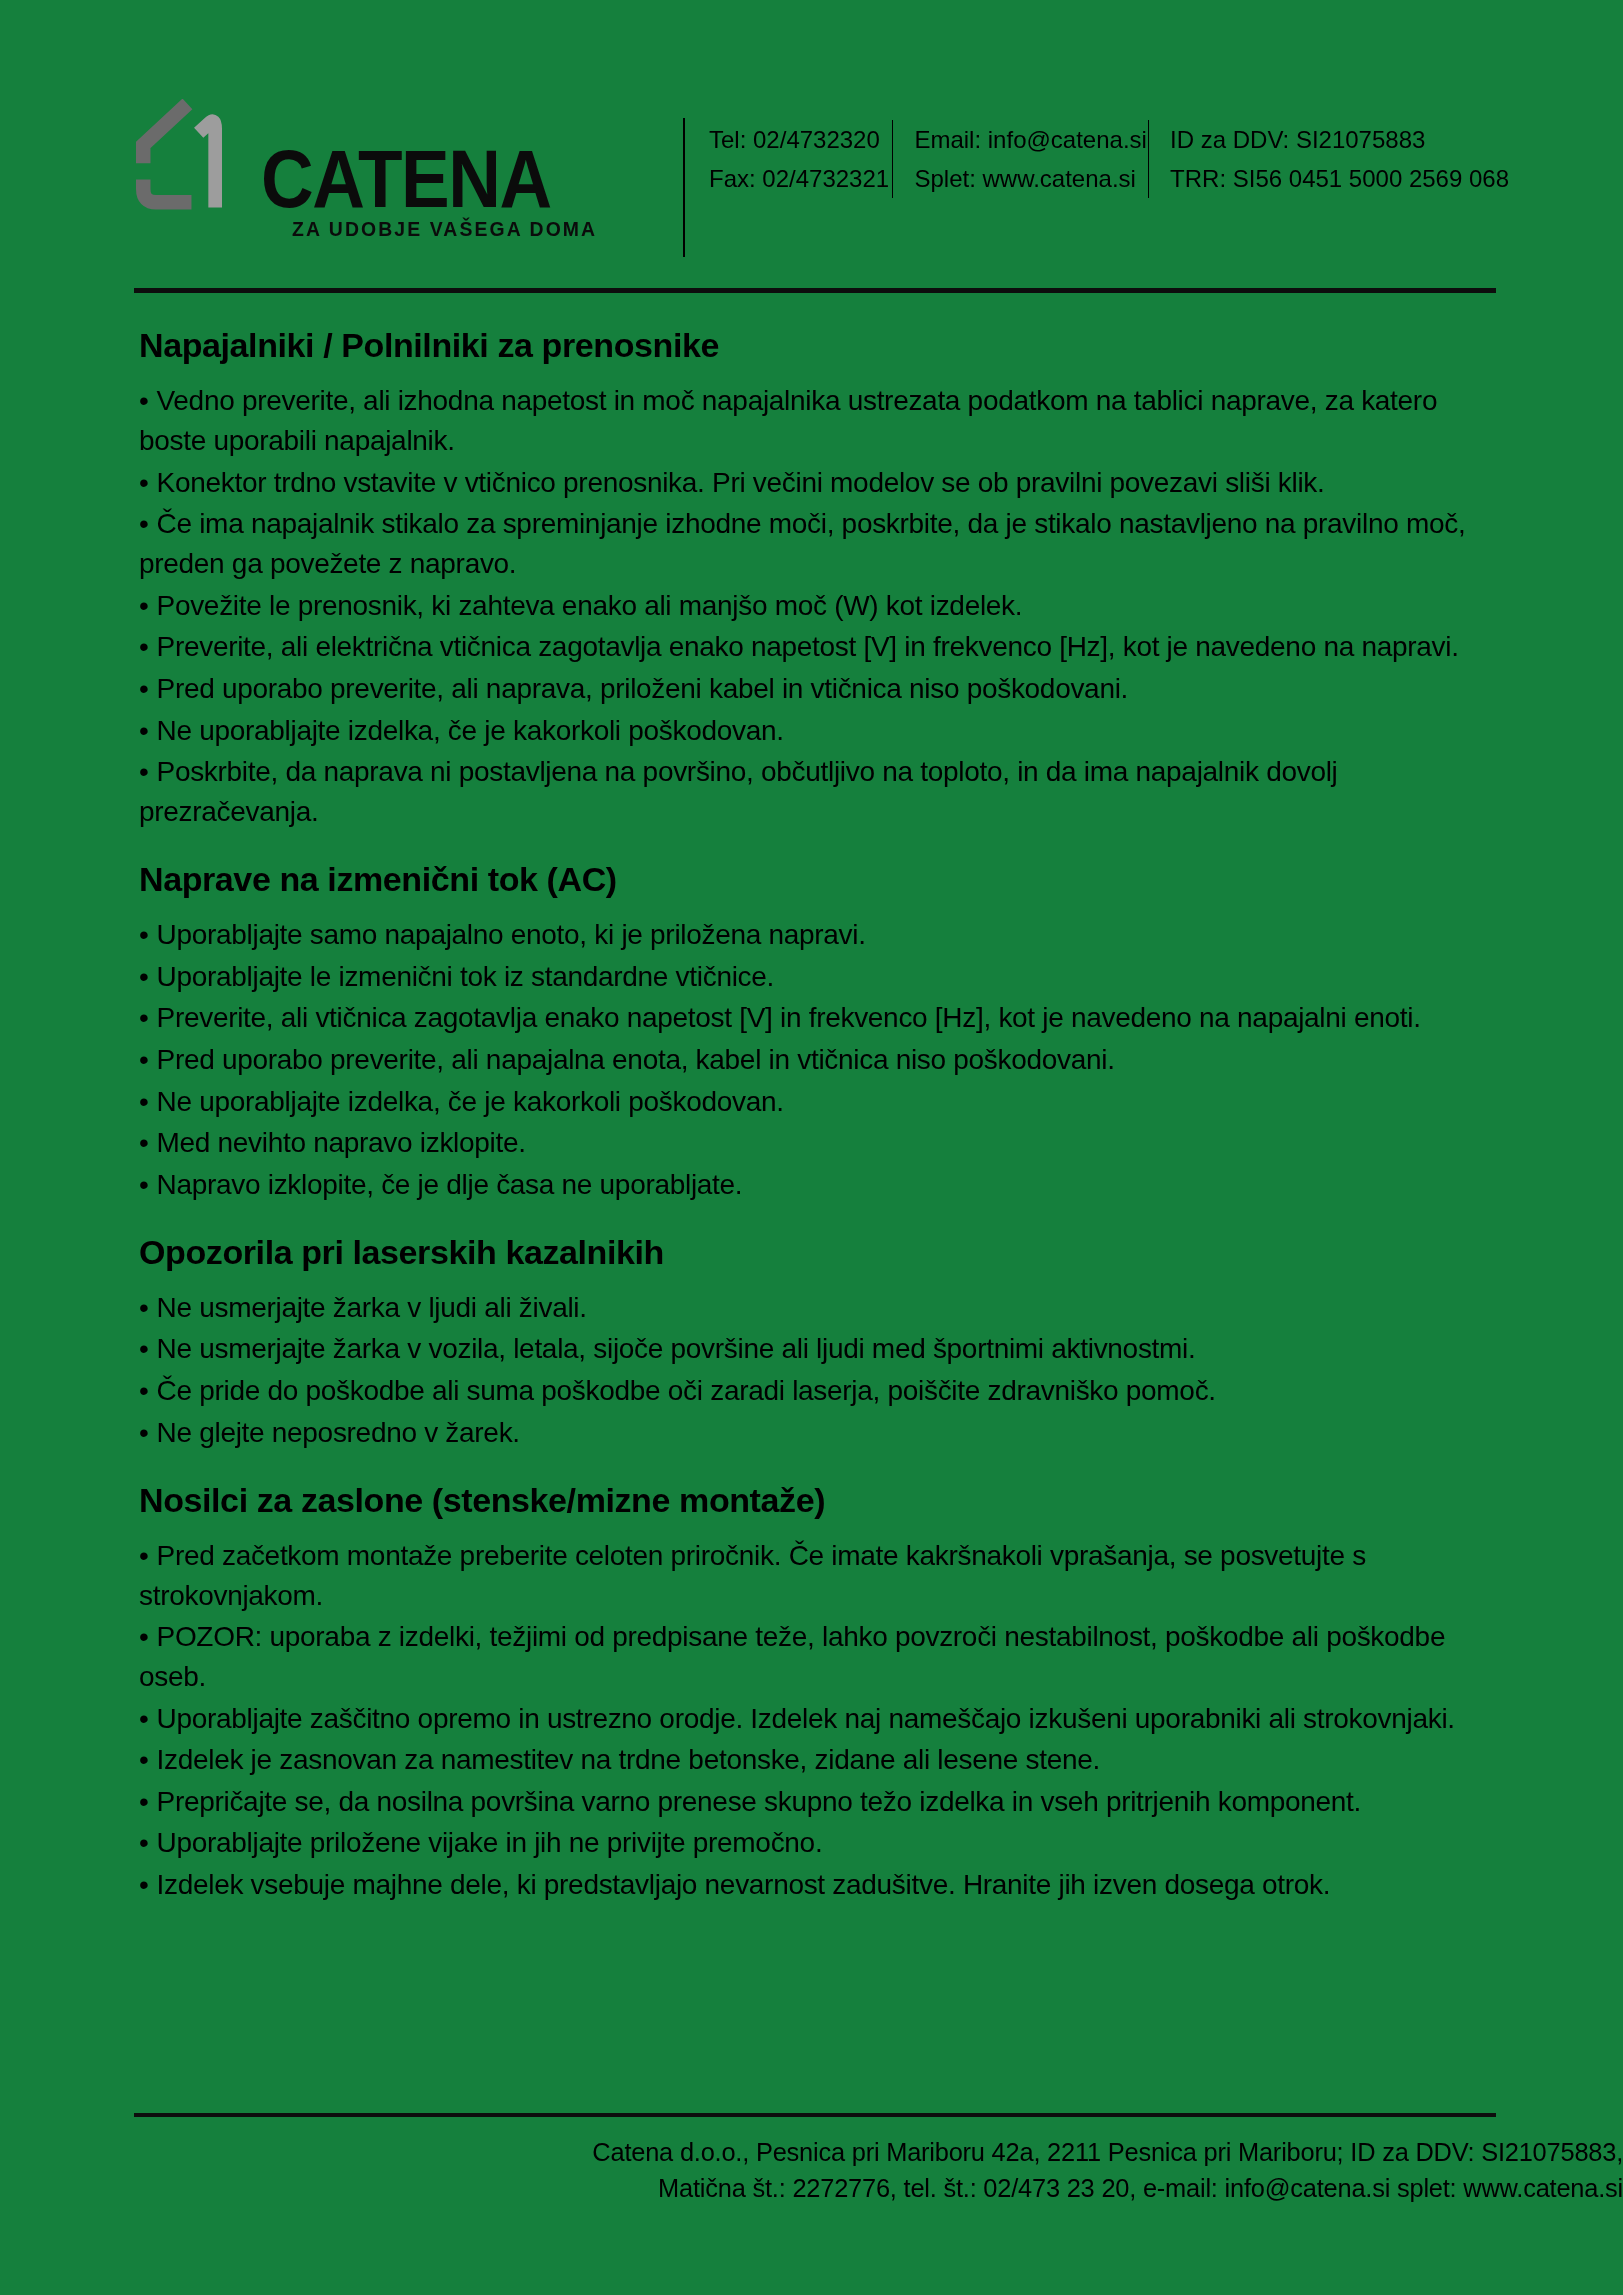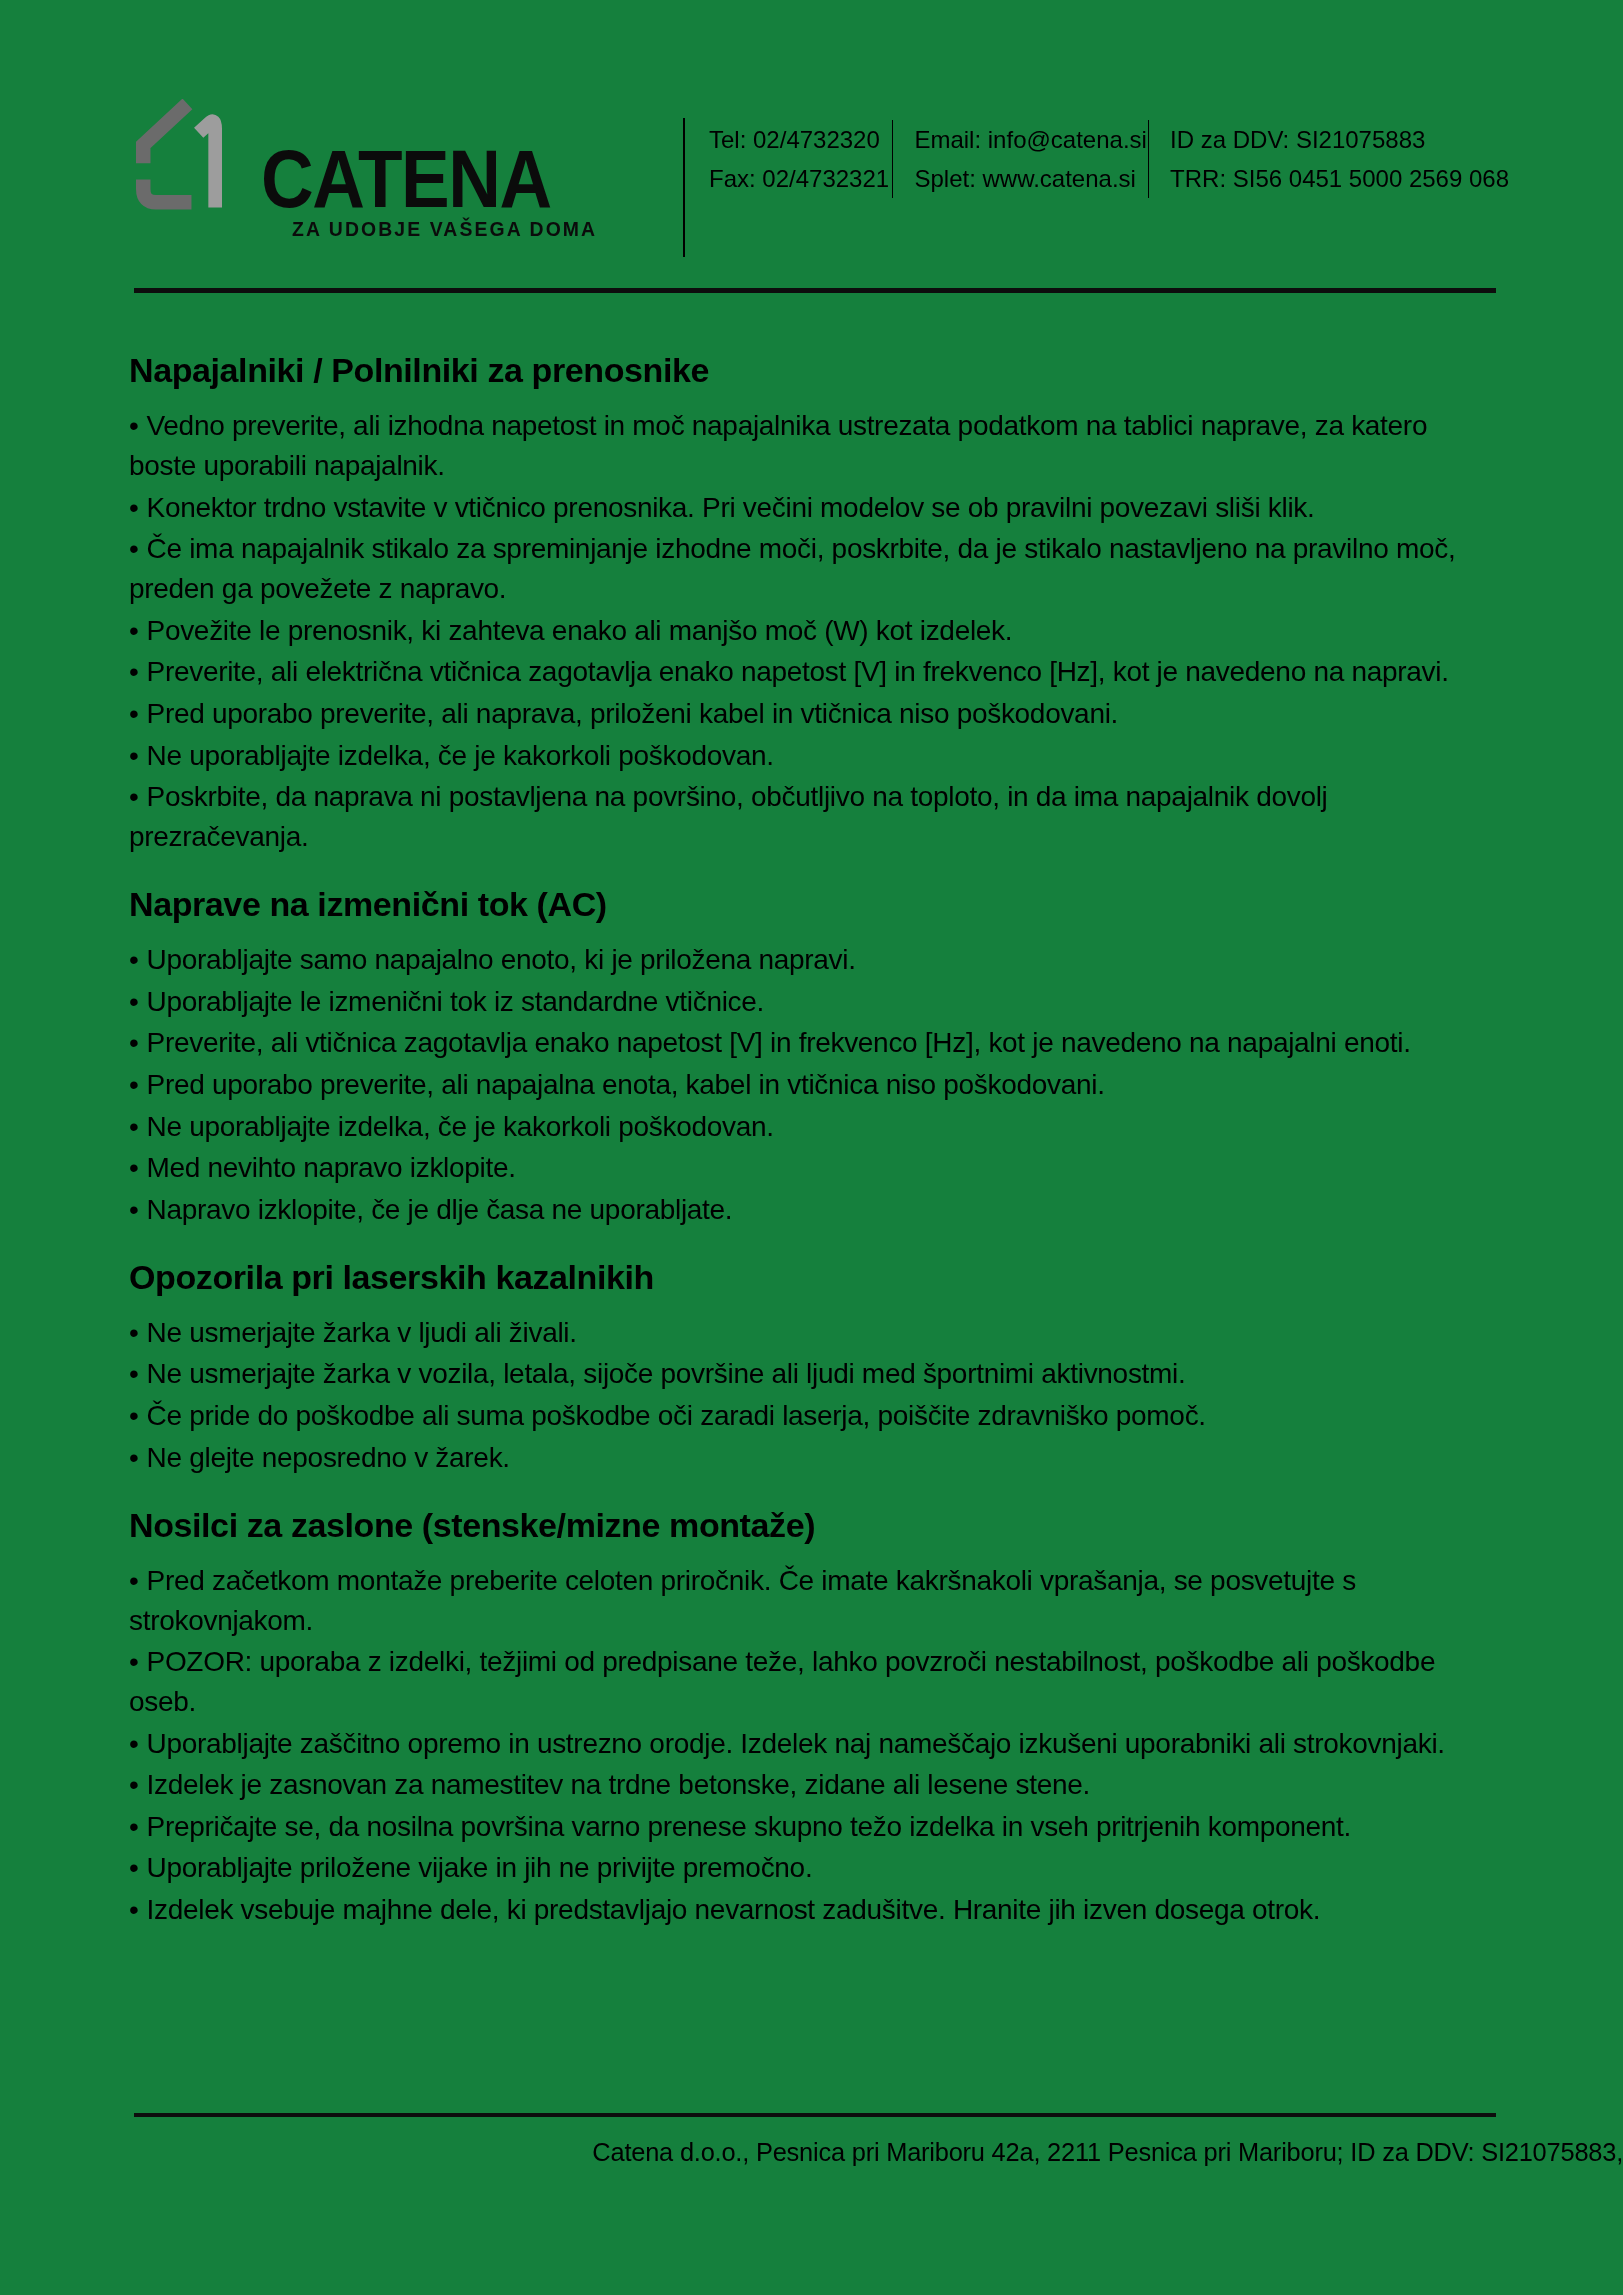--- a/index.html
+++ b/index.html
@@ -86,24 +86,23 @@
     left: 134px;
     top: 288px;
     width: 1362px;
     height: 4.8px;
     background: #0d0d0d;
   }
 
   
   .doc-body {
     position: absolute;
-    left: 129px;
+    left: 139px;
     top: 327px;
     width: 1371px;
-    margin-top: 25px;
   }
   .doc-section h2 {
     font-size: 34px;
     line-height: 36px;
     letter-spacing: -0.4px;
     margin: 29px 0 18px 0;
   }
   .doc-section:first-child h2 { margin-top: 0; }
   .doc-section p {
     font-size: 28px;
@@ -243,16 +242,17 @@
   <p><span class="bullet-marker">•</span><span>Uporabljajte priložene vijake in jih ne privijte premočno.</span></p>
 
   <p><span class="bullet-marker">•</span><span>Izdelek vsebuje majhne dele, ki predstavljajo nevarnost zadušitve. Hranite jih izven dosega otrok.</span></p>
 </div>
   </section>
 </div>
 
   <div class="footer-rule"></div>
   <div class="doc-footer">
     <p>Catena d.o.o., Pesnica pri Mariboru 42a, 2211 Pesnica pri Mariboru; ID za DDV: SI21075883,</p>
+    <p>Matična št.: 2272776, tel. št.: 02/473 23 20, e-mail: info@catena.si splet: www.catena.si</p>
   </div>
 
 </div>
 
 
 </body></html>

